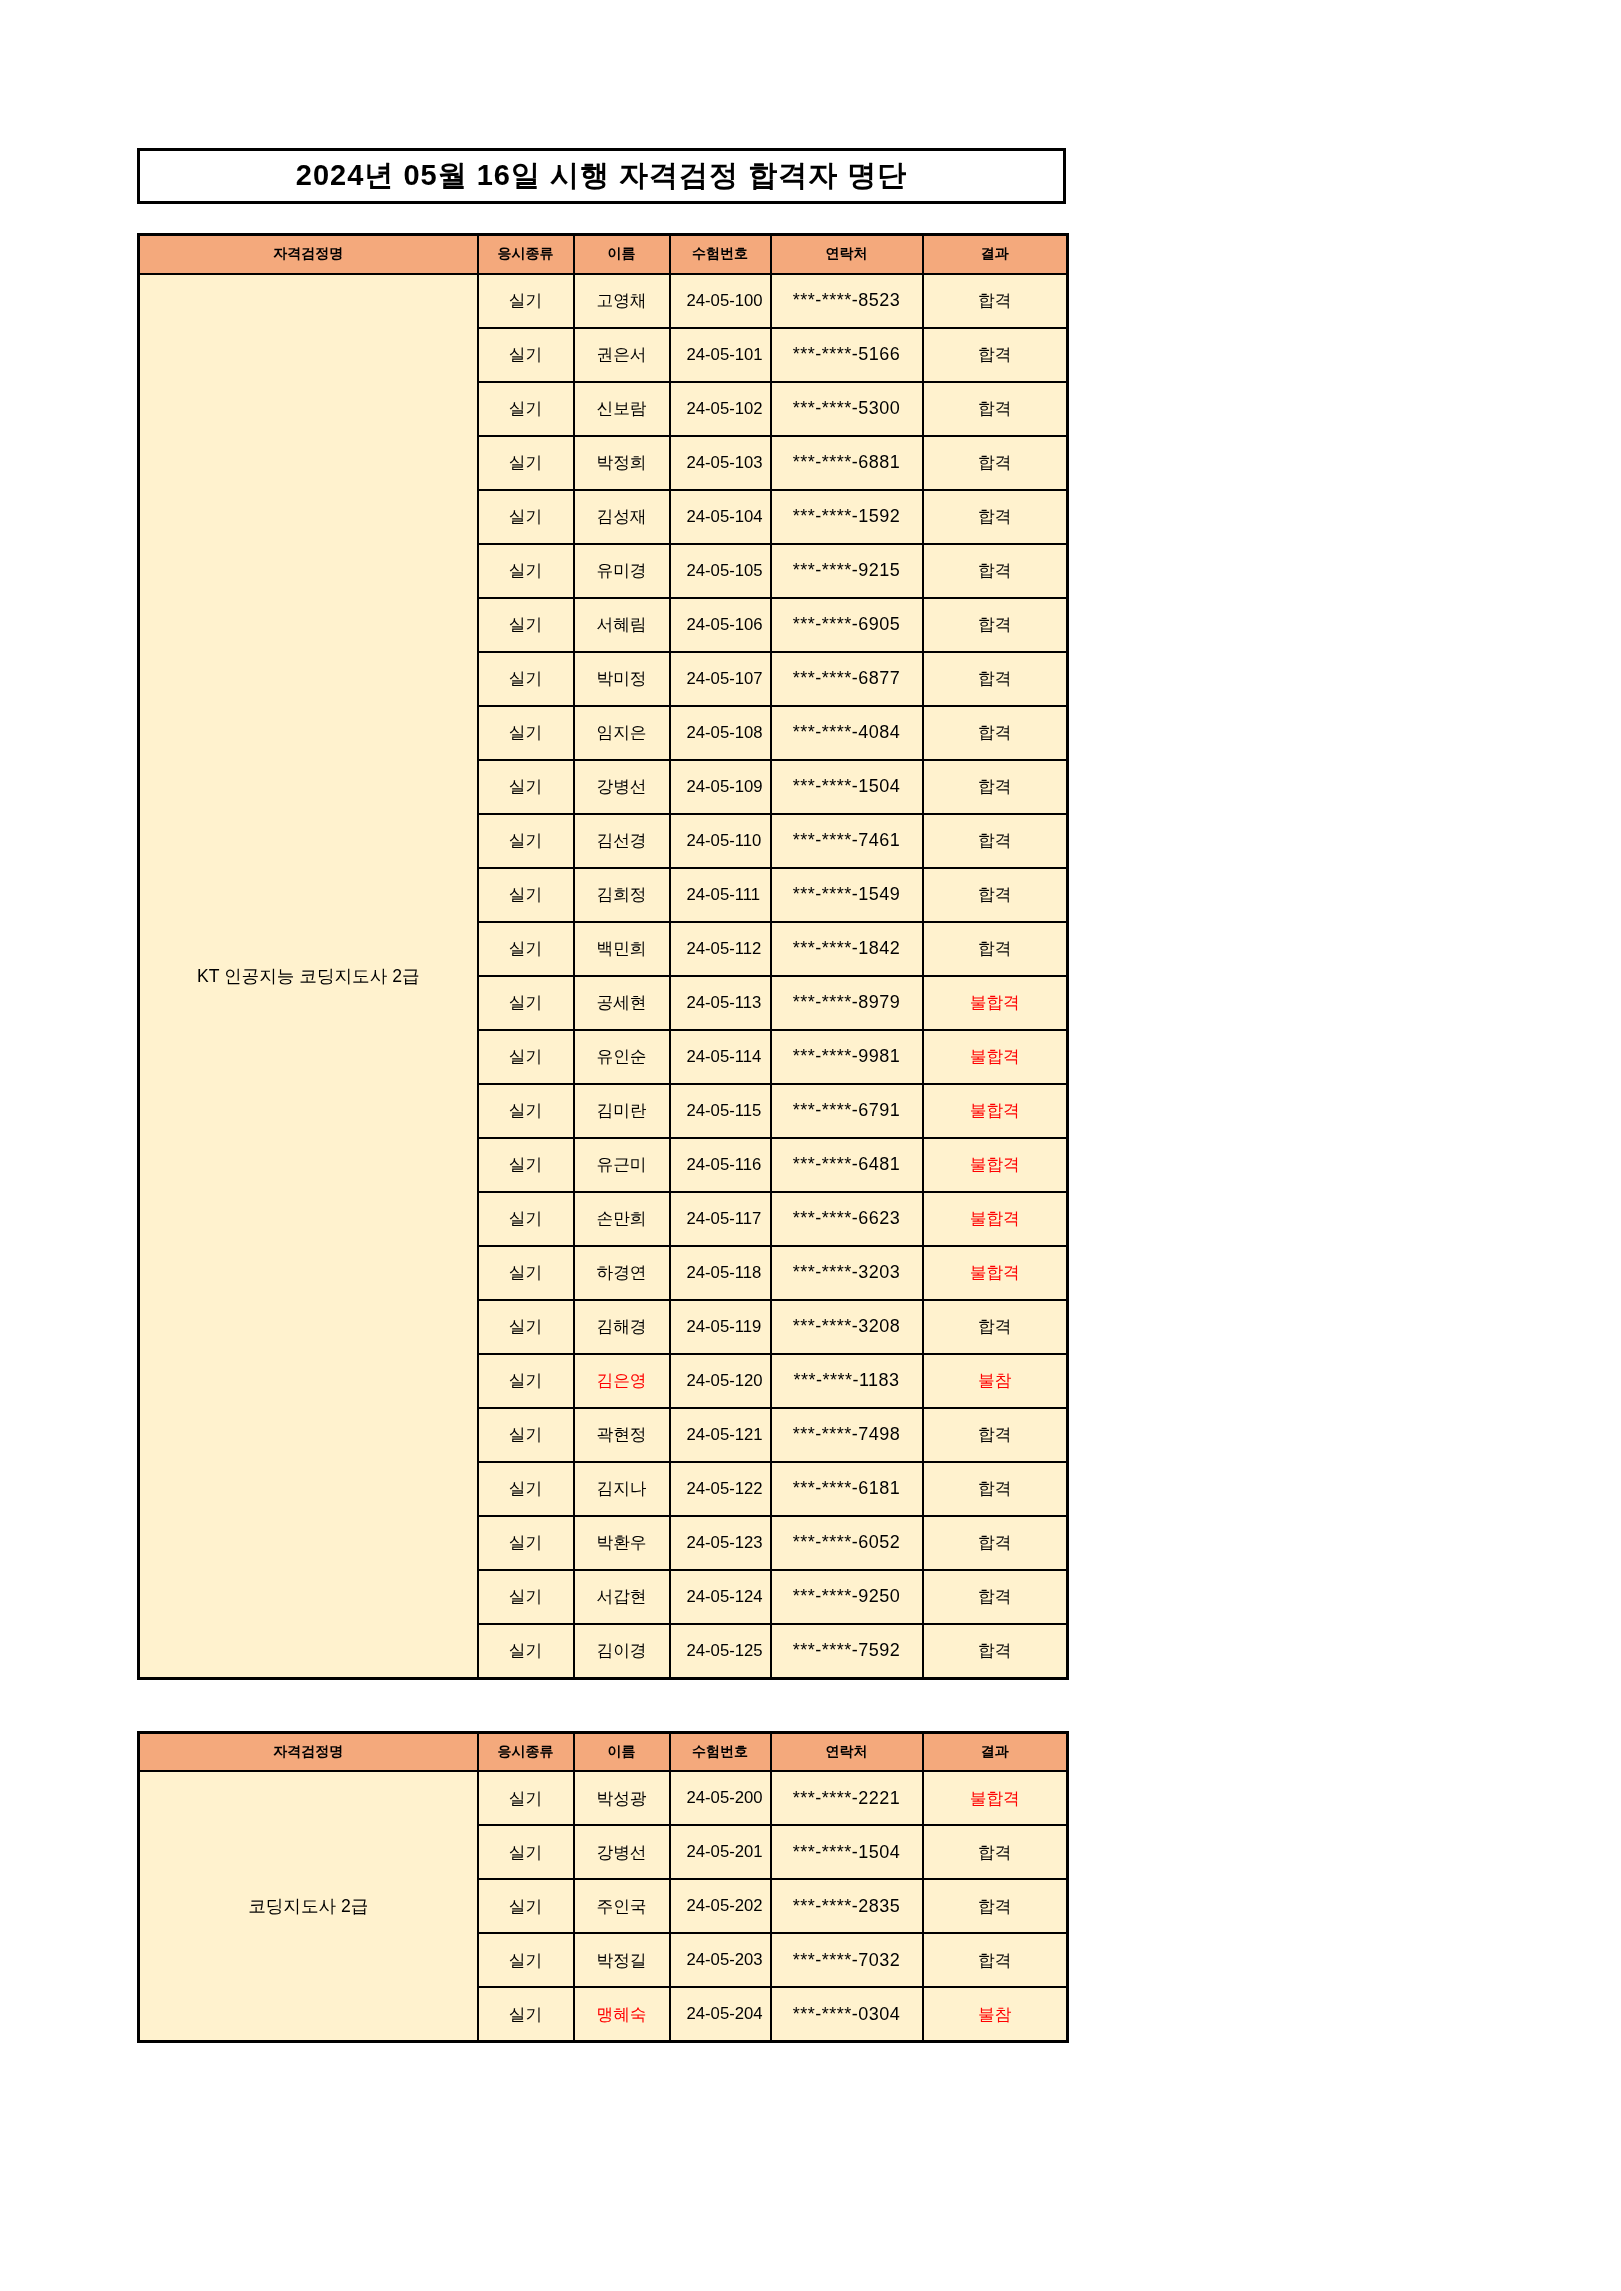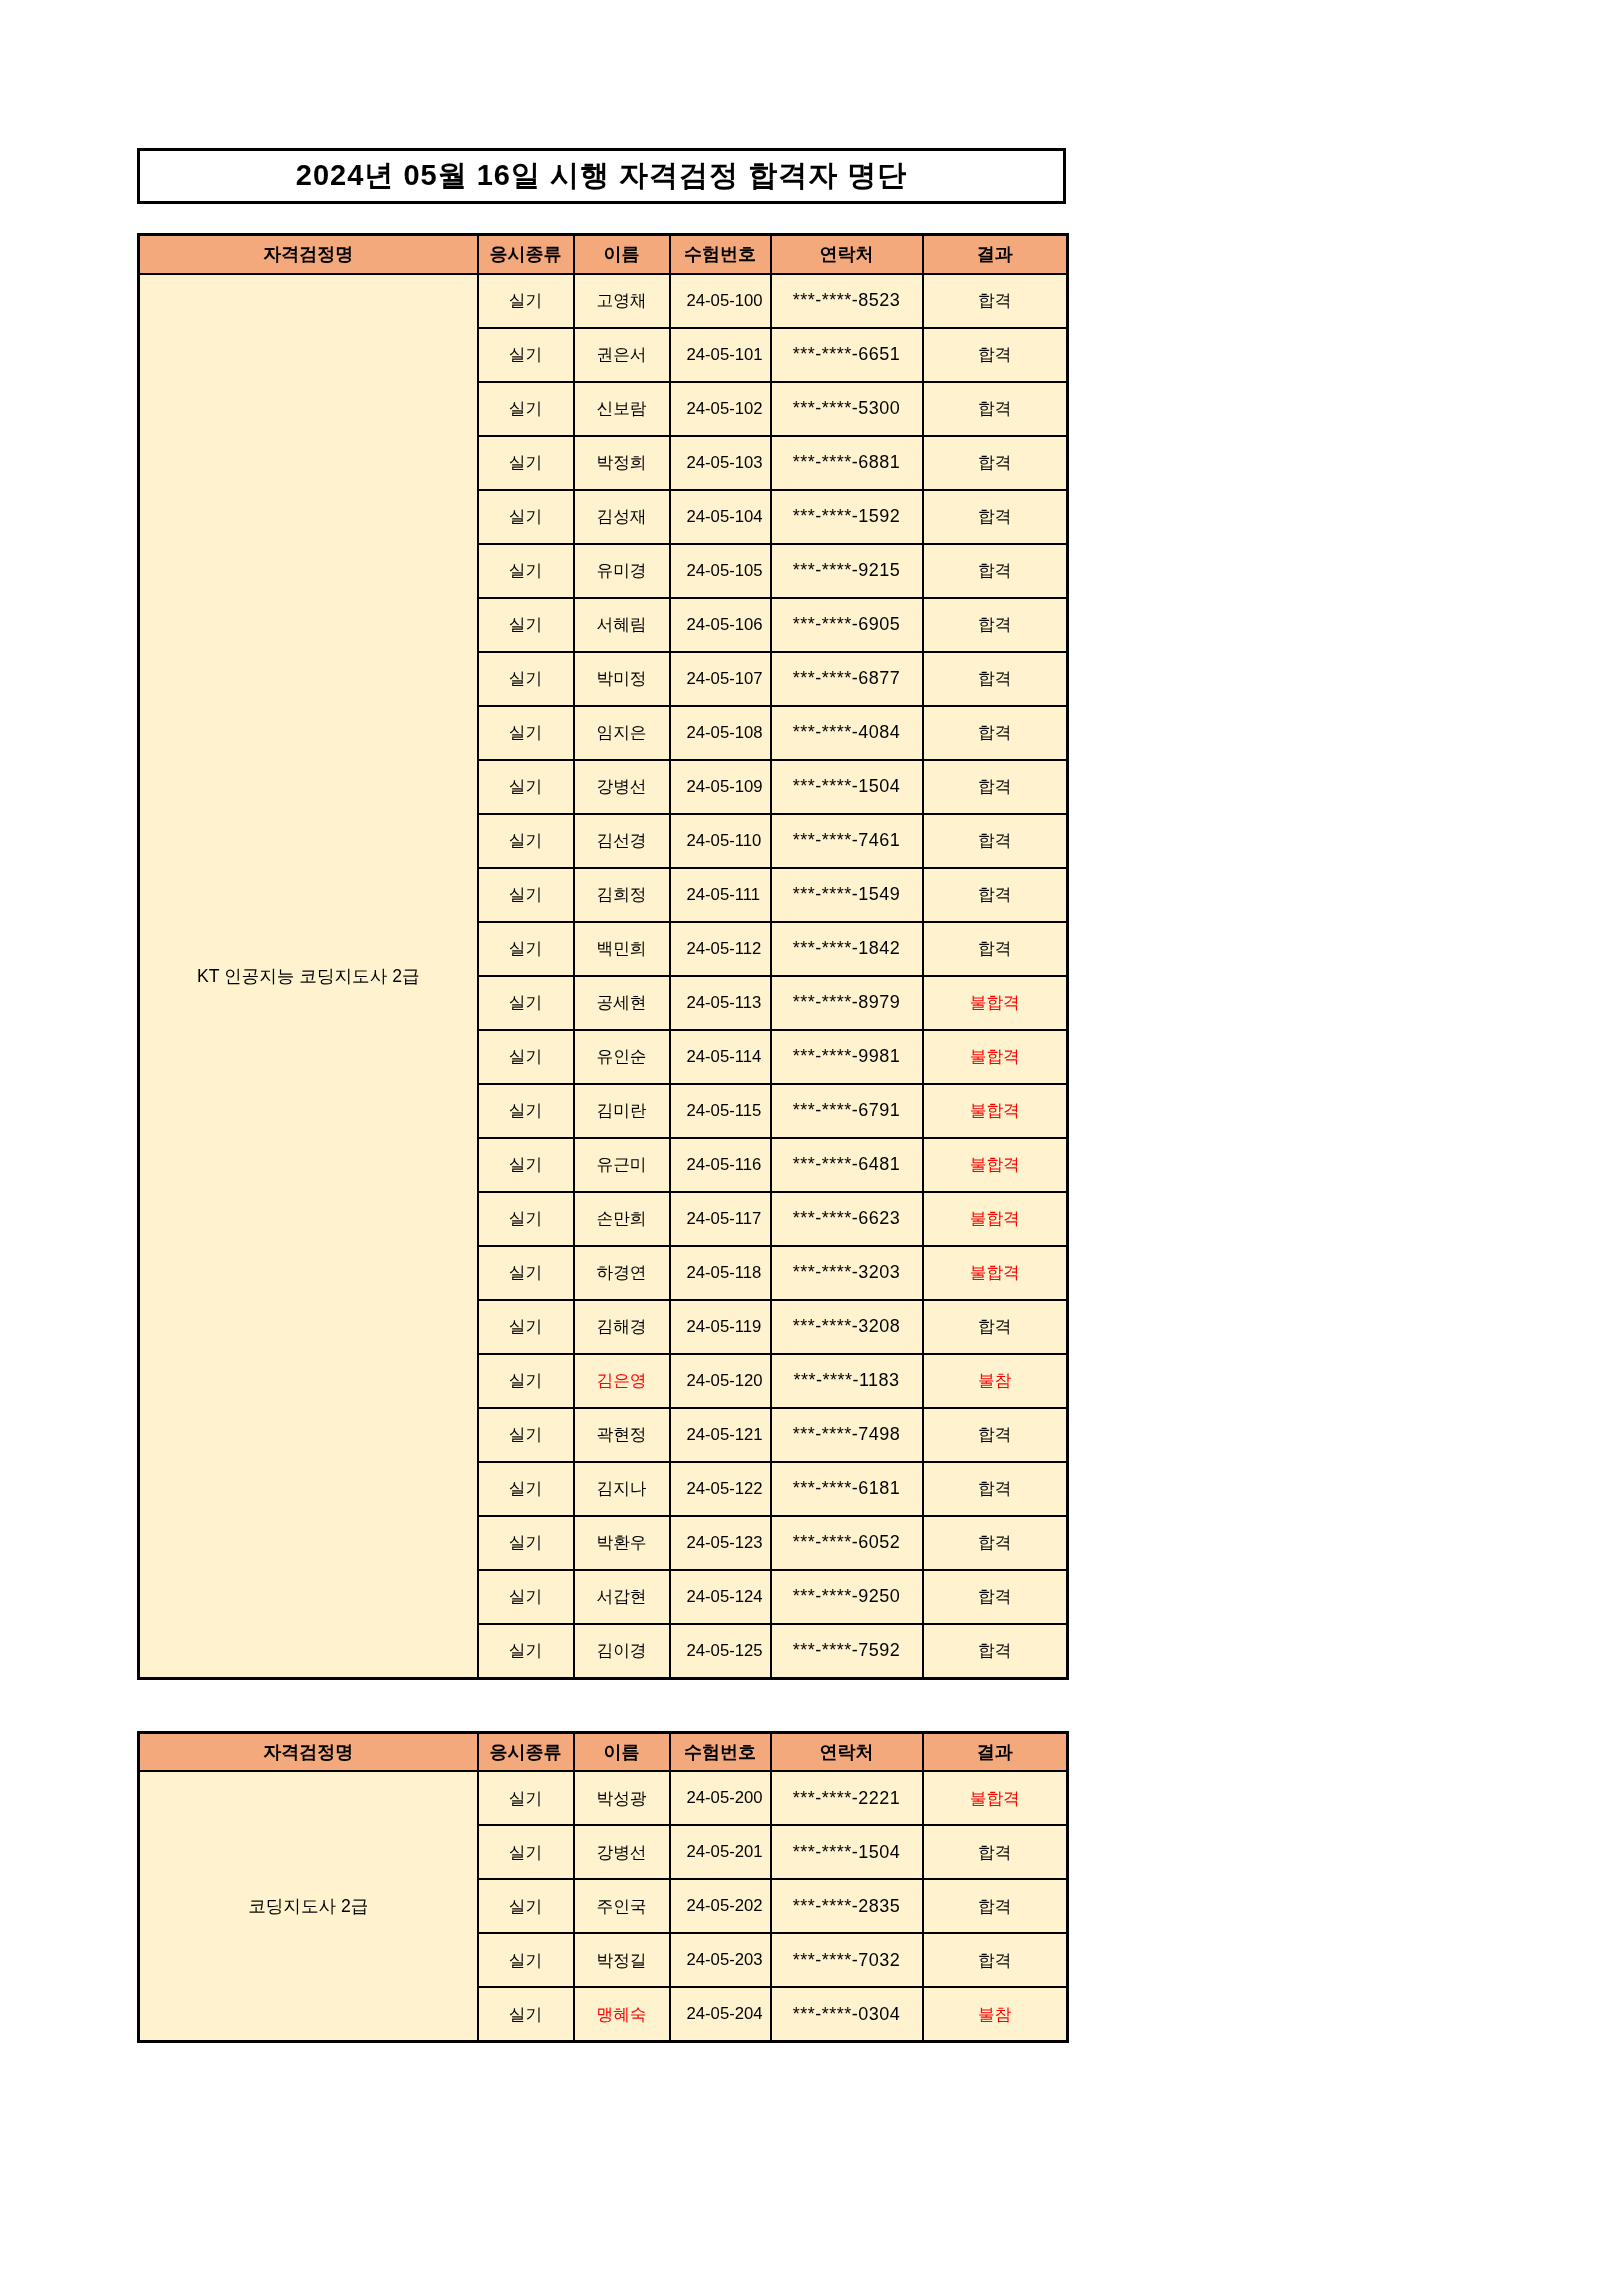--- a/index.html
+++ b/index.html
@@ -46,21 +46,21 @@
     border: 3.9px solid var(--border);
     background: var(--row-bg);
   }
   table.results.first { margin-bottom: 51px; }
   table.results thead tr { height: 39px; }
   table.results tbody tr { height: 29px; }
   table.results th {
     background: var(--header-bg);
     border: 2px solid var(--border);
     border-bottom: 2.9px solid var(--border);
-    font-size: 18px;
+    font-size: 14px;
     font-weight: bold;
     text-align: center;
     vertical-align: middle;
     padding: 0 2px;
   }
   table.results td {
     background: var(--row-bg);
     border: 2px solid var(--border);
     font-size: 16.7px;
     text-align: center;
@@ -112,21 +112,21 @@
           <td class="col-exam_type b-med-left">실기</td>
           <td class="col-name">고영채</td>
           <td class="col-exam_no">24-05-100</td>
           <td class="col-contact">***-****-8523</td>
           <td class="col-result b-med-left">합격</td>
         </tr>
         <tr>
           <td class="col-exam_type b-med-left">실기</td>
           <td class="col-name">권은서</td>
           <td class="col-exam_no">24-05-101</td>
-          <td class="col-contact">***-****-6651</td>
+          <td class="col-contact">***-****-5166</td>
           <td class="col-result b-med-left">합격</td>
         </tr>
         <tr>
           <td class="col-exam_type b-med-left">실기</td>
           <td class="col-name">신보람</td>
           <td class="col-exam_no">24-05-102</td>
           <td class="col-contact">***-****-5300</td>
           <td class="col-result b-med-left">합격</td>
         </tr>
         <tr>

